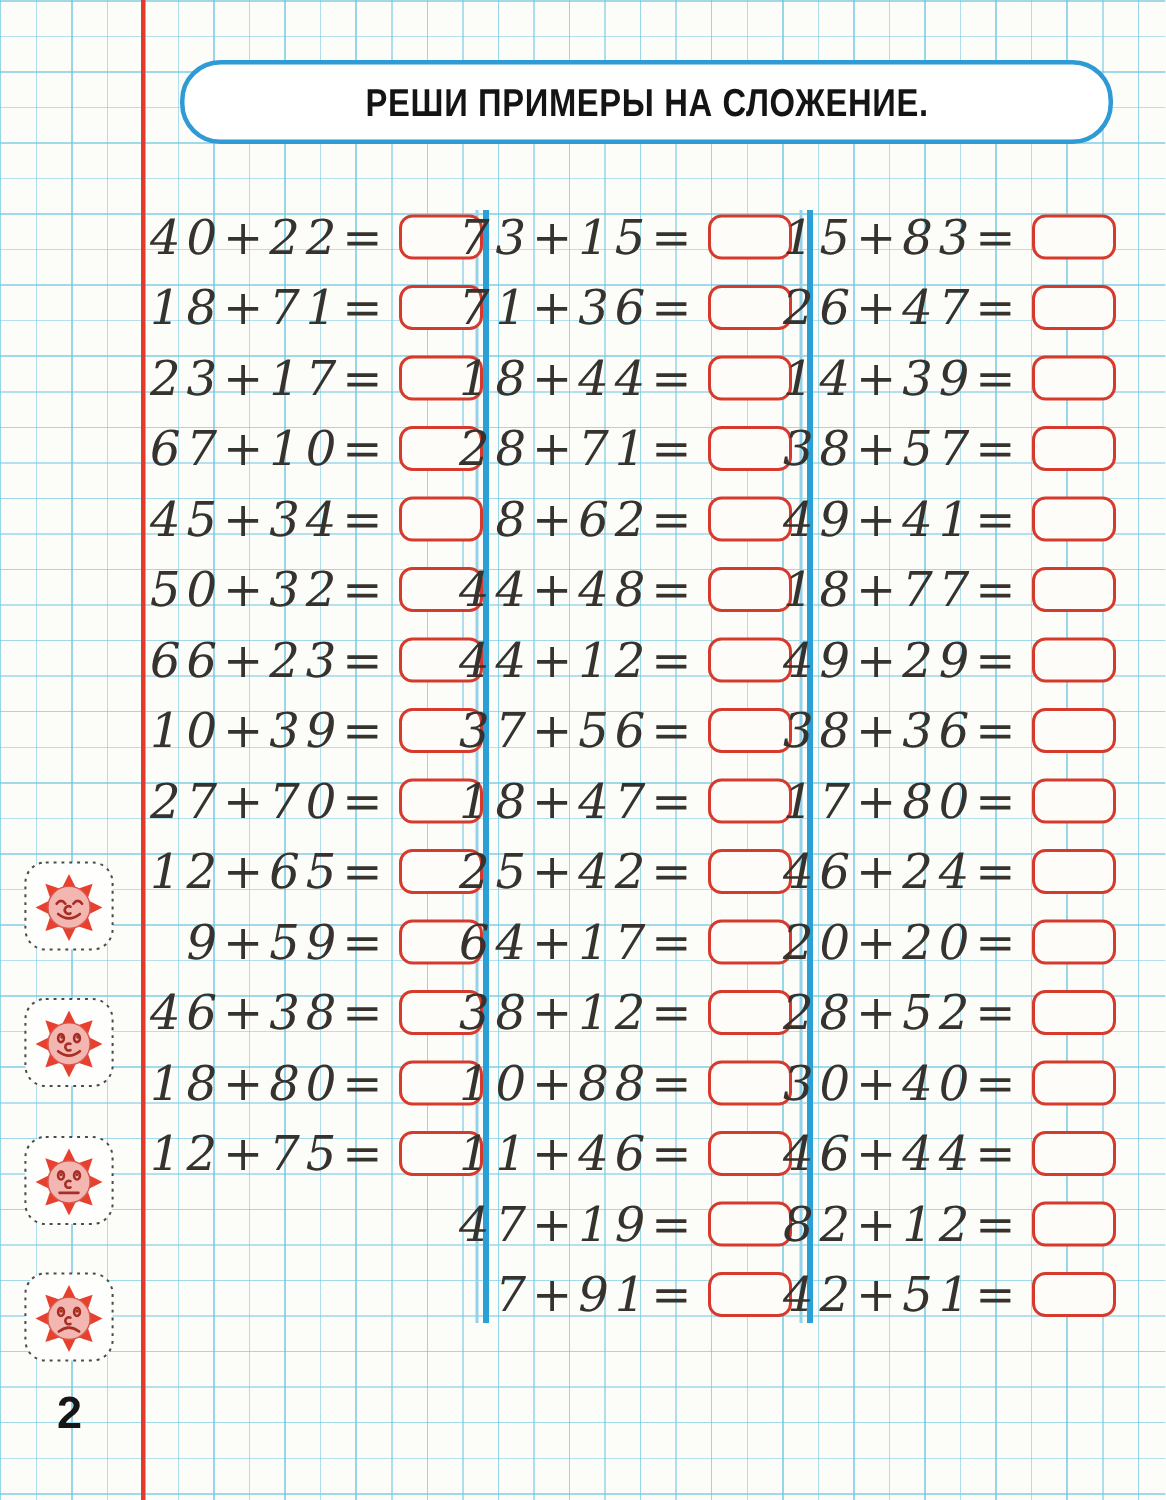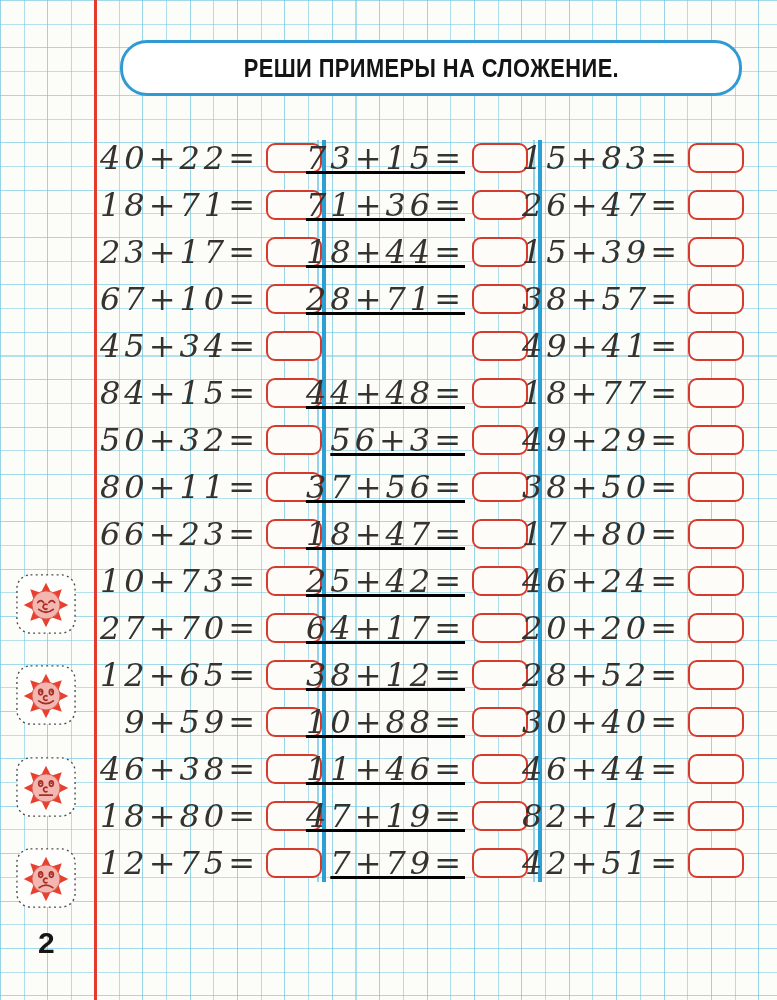--- a/index.html
+++ b/index.html
@@ -19,21 +19,21 @@
   .margin-line{position:absolute;left:94px;top:0;width:3px;height:1000px;background:#e23b2c;}
 
   .title-box{position:absolute;left:120px;top:40px;width:622px;height:56px;
     background:#fff;border:3px solid #2f9ad3;border-radius:27px;
     display:flex;align-items:center;justify-content:center;box-sizing:border-box;}
   .title-box span{display:inline-block;transform:scaleX(.84);
     font-weight:bold;font-size:26px;letter-spacing:.5px;color:#141414;white-space:nowrap;}
 
   .col{position:absolute;top:134px;display:flex;flex-direction:column;}
   .col-1{left:116px;width:206px;}
-  .col-2{left:332px;width:196px;text-decoration:underline;}
+  .col-2{left:332px;width:196px;}
   .col-3{left:548px;width:196px;}
 
   .prob-row{height:47px;display:flex;align-items:center;justify-content:flex-end;}
   .eq{font-family:"DejaVu Serif",serif;font-style:italic;font-size:32px;
       color:#36322d;letter-spacing:4px;white-space:nowrap;margin-right:2px;}
   .ans{width:56px;height:30px;box-sizing:border-box;margin-left:5px;flex:0 0 auto;
        border:2.5px solid #d63a2d;border-radius:9px;background:#fdfcf9;}
 
   .sep{position:absolute;top:140px;height:742px;width:4px;background:#2aa0d6;}
   .sep::before{content:"";position:absolute;left:-5px;top:0;width:1.5px;height:100%;background:#93d2ea;}
@@ -74,37 +74,29 @@
     </div>
     <div class="prob-row">
       <span class="eq">67+10=</span>
       <div class="ans"></div>
     </div>
     <div class="prob-row">
       <span class="eq">45+34=</span>
       <div class="ans"></div>
     </div>
     <div class="prob-row">
-      <span class="eq">84+15=</span>
-      <div class="ans"></div>
-    </div>
-    <div class="prob-row">
       <span class="eq">50+32=</span>
       <div class="ans"></div>
     </div>
     <div class="prob-row">
-      <span class="eq">80+11=</span>
-      <div class="ans"></div>
-    </div>
-    <div class="prob-row">
       <span class="eq">66+23=</span>
       <div class="ans"></div>
     </div>
     <div class="prob-row">
-      <span class="eq">10+73=</span>
+      <span class="eq">10+39=</span>
       <div class="ans"></div>
     </div>
     <div class="prob-row">
       <span class="eq">27+70=</span>
       <div class="ans"></div>
     </div>
     <div class="prob-row">
       <span class="eq">12+65=</span>
       <div class="ans"></div>
     </div>
@@ -136,28 +128,29 @@
     </div>
     <div class="prob-row">
       <span class="eq">18+44=</span>
       <div class="ans"></div>
     </div>
     <div class="prob-row">
       <span class="eq">28+71=</span>
       <div class="ans"></div>
     </div>
     <div class="prob-row">
+      <span class="eq">8+62=</span>
       <div class="ans"></div>
     </div>
     <div class="prob-row">
       <span class="eq">44+48=</span>
       <div class="ans"></div>
     </div>
     <div class="prob-row">
-      <span class="eq">56+3=</span>
+      <span class="eq">44+12=</span>
       <div class="ans"></div>
     </div>
     <div class="prob-row">
       <span class="eq">37+56=</span>
       <div class="ans"></div>
     </div>
     <div class="prob-row">
       <span class="eq">18+47=</span>
       <div class="ans"></div>
     </div>
@@ -179,55 +172,55 @@
     </div>
     <div class="prob-row">
       <span class="eq">11+46=</span>
       <div class="ans"></div>
     </div>
     <div class="prob-row">
       <span class="eq">47+19=</span>
       <div class="ans"></div>
     </div>
     <div class="prob-row">
-      <span class="eq">7+79=</span>
+      <span class="eq">7+91=</span>
       <div class="ans"></div>
     </div>
   </div>
 <div class="col col-3">
     <div class="prob-row">
       <span class="eq">15+83=</span>
       <div class="ans"></div>
     </div>
     <div class="prob-row">
       <span class="eq">26+47=</span>
       <div class="ans"></div>
     </div>
     <div class="prob-row">
-      <span class="eq">15+39=</span>
+      <span class="eq">14+39=</span>
       <div class="ans"></div>
     </div>
     <div class="prob-row">
       <span class="eq">38+57=</span>
       <div class="ans"></div>
     </div>
     <div class="prob-row">
       <span class="eq">49+41=</span>
       <div class="ans"></div>
     </div>
     <div class="prob-row">
       <span class="eq">18+77=</span>
       <div class="ans"></div>
     </div>
     <div class="prob-row">
       <span class="eq">49+29=</span>
       <div class="ans"></div>
     </div>
     <div class="prob-row">
-      <span class="eq">38+50=</span>
+      <span class="eq">38+36=</span>
       <div class="ans"></div>
     </div>
     <div class="prob-row">
       <span class="eq">17+80=</span>
       <div class="ans"></div>
     </div>
     <div class="prob-row">
       <span class="eq">46+24=</span>
       <div class="ans"></div>
     </div>

